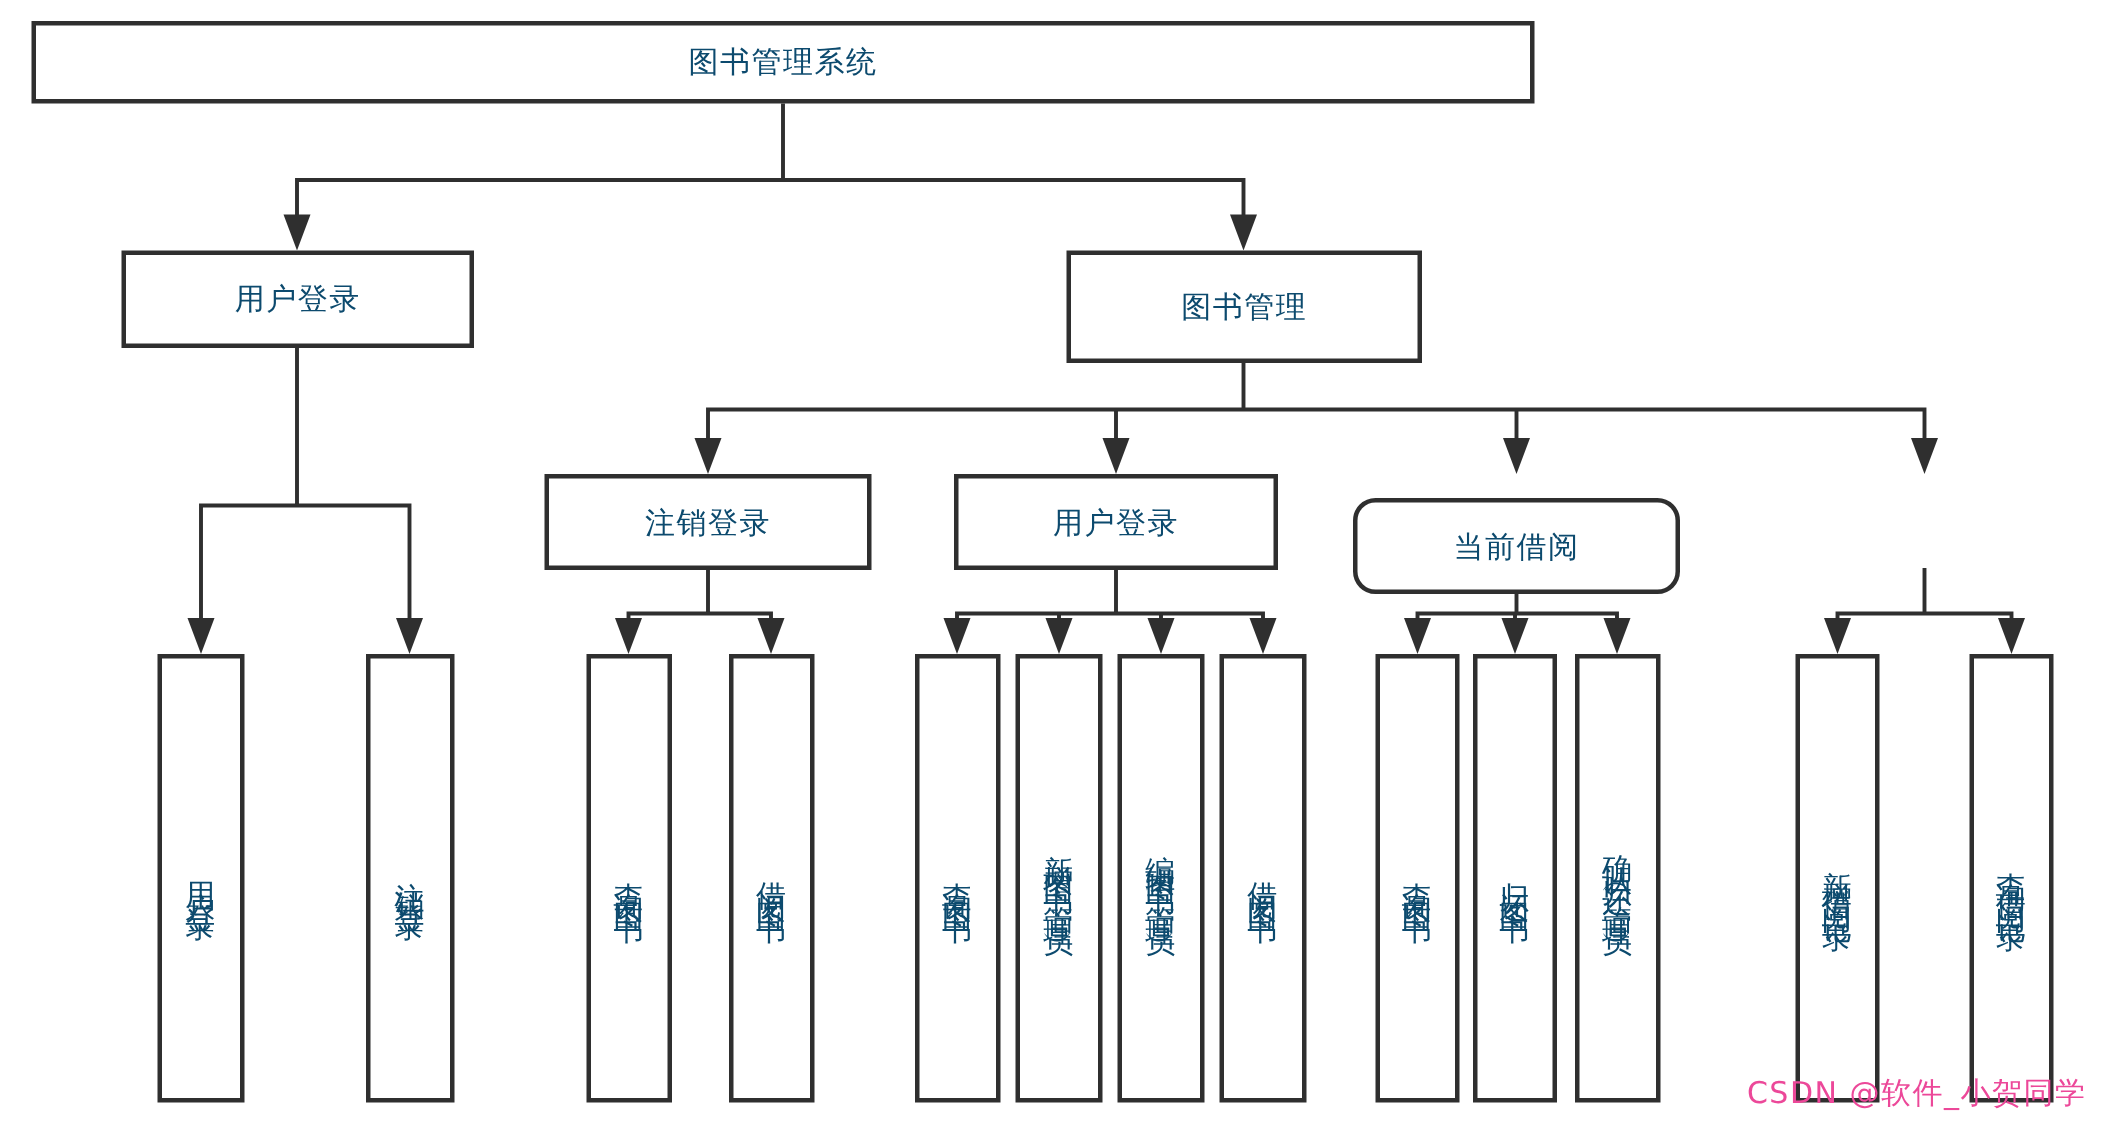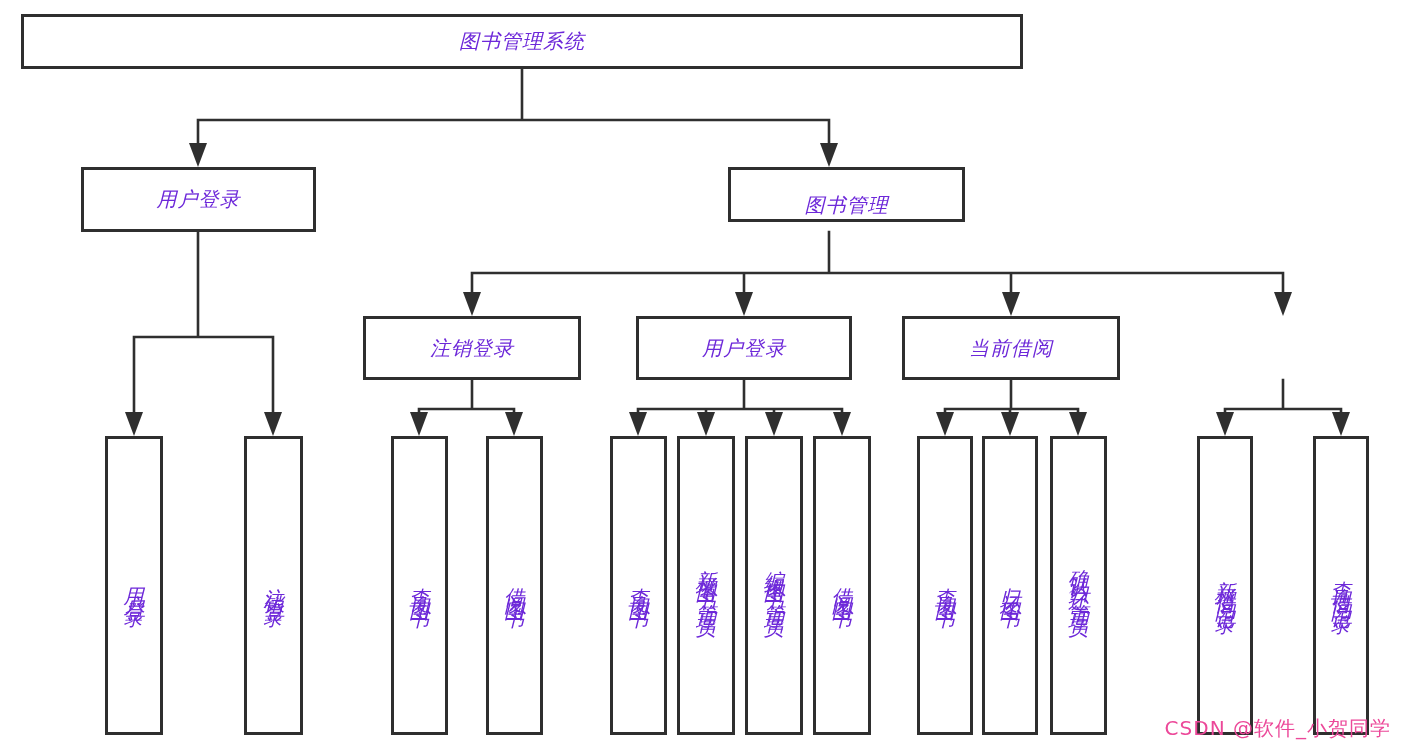--- a/index.html
+++ b/index.html
@@ -12,25 +12,24 @@
   }
   #connectors{position:absolute;left:0;top:0;pointer-events:none;}
   .node{
     position:absolute;
     box-sizing:border-box;
     border:3px solid #2f2f2f;
     background:#ffffff;
     display:flex;
     align-items:center;
     justify-content:center;
-    color:#6d28d9;
+    color:#0c4a6e;
     font-size:20px;
     letter-spacing:1px;
     text-align:center;
-    font-style:italic;
   }
   .leaf span{
     writing-mode:vertical-rl;
     text-orientation:upright;
     letter-spacing:7px;
     line-height:1;
   }
   .watermark{
     position:absolute;
     right:14px;
@@ -77,31 +76,31 @@
       </g>
   </svg>
 
   <div class="node" style="left:21px;top:14px;width:1002px;height:55px;">
     <span>图书管理系统</span>
   </div>
 
   <div class="node" style="left:81px;top:167px;width:235px;height:65px;">
     <span>用户登录</span>
   </div>
-  <div class="node" style="left:728px;top:167px;width:237px;height:55px;align-items:flex-end;">
+  <div class="node" style="left:711px;top:167px;width:237px;height:75px;">
     <span>图书管理</span>
   </div>
 
   <div class="node" style="left:363px;top:316px;width:218px;height:64px;">
     <span>注销登录</span>
   </div>
   <div class="node" style="left:636px;top:316px;width:216px;height:64px;">
     <span>用户登录</span>
   </div>
-  <div class="node" style="left:902px;top:316px;width:218px;height:64px;">
+  <div class="node" style="left:902px;top:332px;width:218px;height:64px;border-radius:15px;">
     <span>当前借阅</span>
   </div>
 
   <div class="node leaf" style="left:105px;top:436px;width:58px;height:299px;">
     <span>用户登录</span>
   </div>
   <div class="node leaf" style="left:244px;top:436px;width:59px;height:299px;">
     <span>注销登录</span>
   </div>
 

